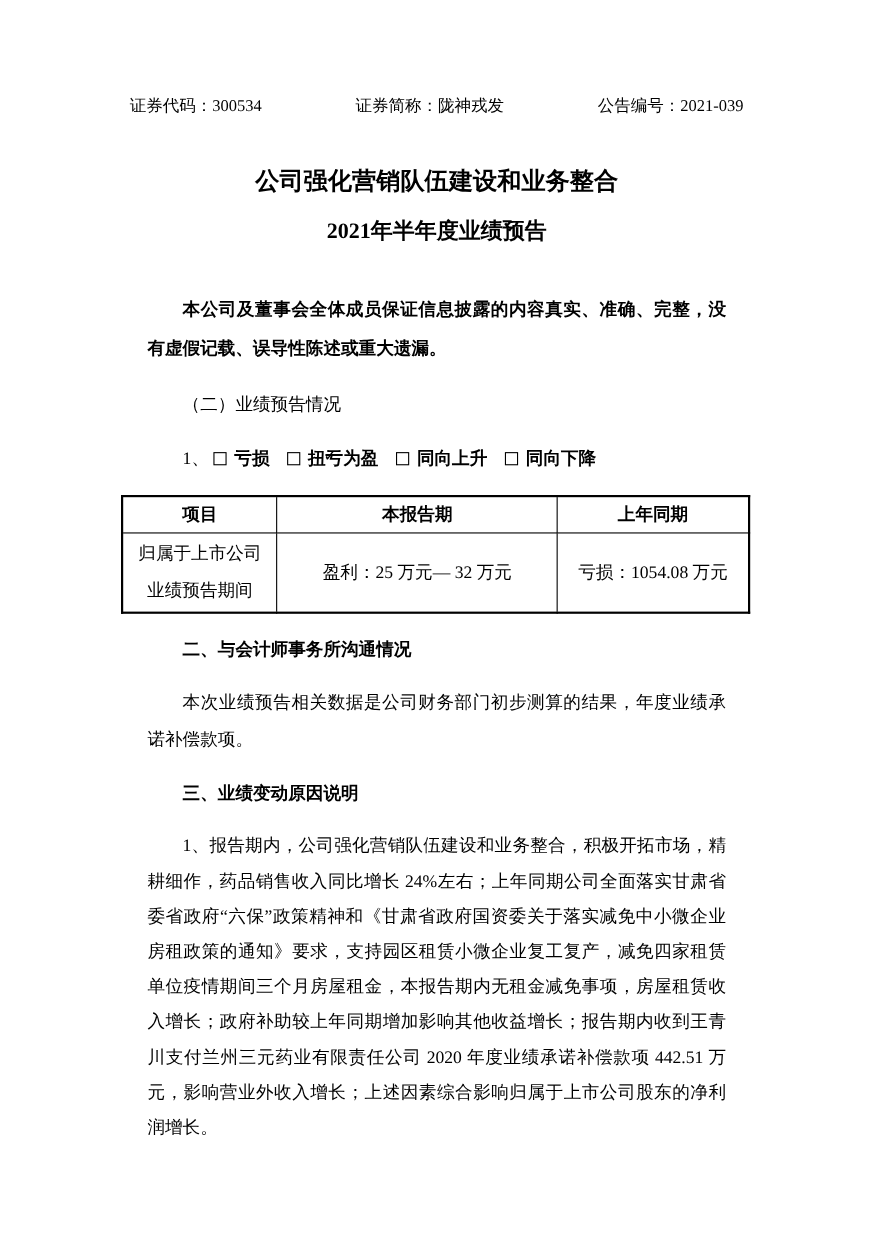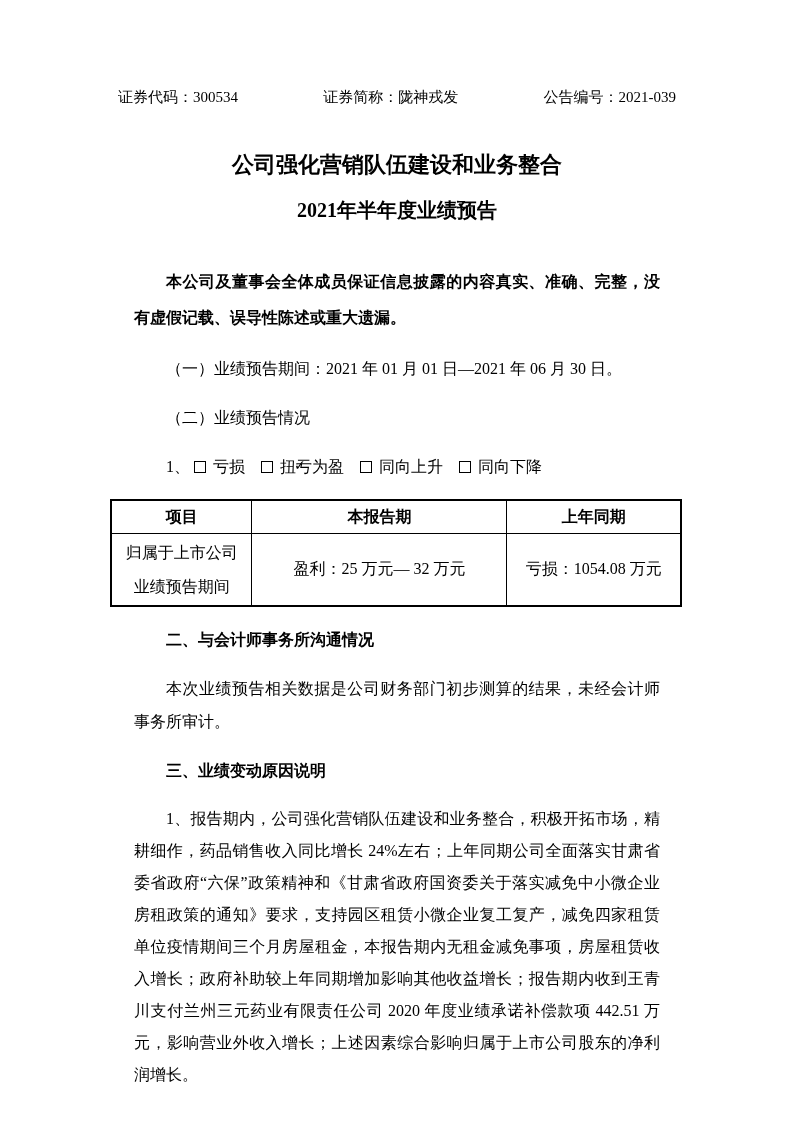--- a/index.html
+++ b/index.html
@@ -55,21 +55,21 @@
   .body-line {
     text-indent: 2em;
     line-height: 33px;
   }
   .body-para {
     text-indent: 2em;
     line-height: 33px;
     text-align: justify;
   }
   .body-para.dense { line-height: 32px; }
-  .cb-option { margin-right: 12px; white-space: nowrap; }
+  .cb-option { margin-right: 12px; white-space: nowrap; font-weight: bold; }
   .cb {
     display: inline-block;
     width: 12px;
     height: 12px;
     border: 1px solid #000;
     margin-right: 3px;
     vertical-align: -1px;
     position: relative;
     box-sizing: border-box;
   }
@@ -114,21 +114,20 @@
     <span>证券简称：陇神戎发</span>
     <span>公告编号：2021-039</span>
   </div>
 
   <div class="title">公司强化营销队伍建设和业务整合</div>
   <div class="subtitle">2021年半年度业绩预告</div>
 
   <p class="disclaimer">本公司及董事会全体成员保证信息披露的内容真实、准确、完整，没有虚假记载、误导性陈述或重大遗漏。</p>
 
 
-  <p class="body-line">（一）业绩预告期间：2021 年 01 月 01 日—2021 年 06 月 30 日。</p>
   <p class="body-line">（二）业绩预告情况</p>
 
   <p class="body-line">
     <span>1、</span>
     <span class="cb-option">
       <span class="cb"></span>
       <span>亏损</span>
     </span>
     <span class="cb-option">
       <span class="cb checked"></span>
@@ -166,18 +165,18 @@
             <div>业绩预告期间</div>
           </div>
         </td>
         <td>盈利：25 万元— 32 万元</td>
         <td>亏损：1054.08 万元</td>
       </tr>
     </tbody>
   </table>
 
   <p class="sec-heading after-table">二、与会计师事务所沟通情况</p>
-  <p class="body-para">本次业绩预告相关数据是公司财务部门初步测算的结果，未经会计师事务所审计。</p>
+  <p class="body-para">本次业绩预告相关数据是公司财务部门初步测算的结果，年度业绩承诺补偿款项。</p>
 
   <p class="sec-heading tight">三、业绩变动原因说明</p>
   <p class="body-para dense">1、报告期内，公司强化营销队伍建设和业务整合，积极开拓市场，精耕细作，药品销售收入同比增长 24%左右；上年同期公司全面落实甘肃省委省政府“六保”政策精神和《甘肃省政府国资委关于落实减免中小微企业房租政策的通知》要求，支持园区租赁小微企业复工复产，减免四家租赁单位疫情期间三个月房屋租金，本报告期内无租金减免事项，房屋租赁收入增长；政府补助较上年同期增加影响其他收益增长；报告期内收到王青川支付兰州三元药业有限责任公司 2020 年度业绩承诺补偿款项 442.51 万元，影响营业外收入增长；上述因素综合影响归属于上市公司股东的净利润增长。</p>
 
 </div>
 
 </body></html>

